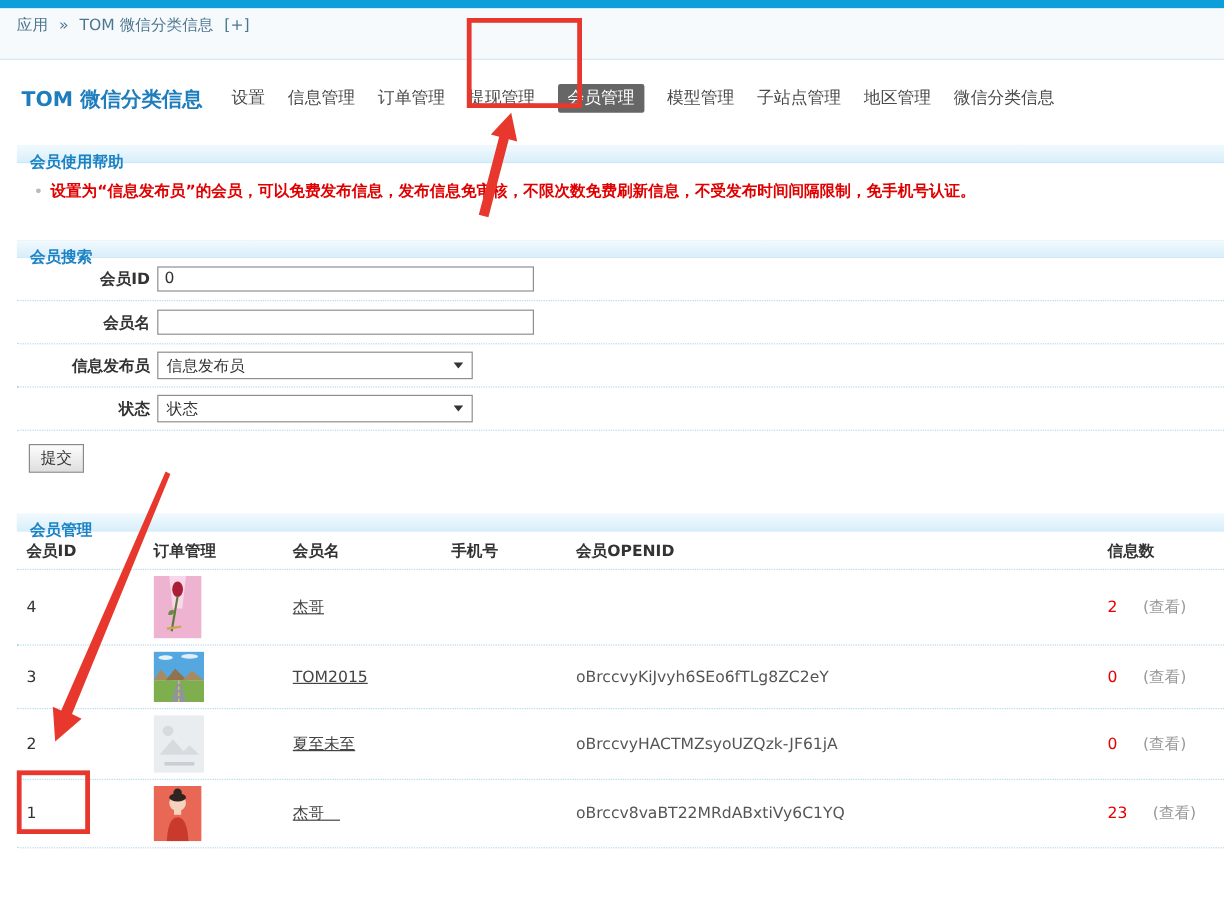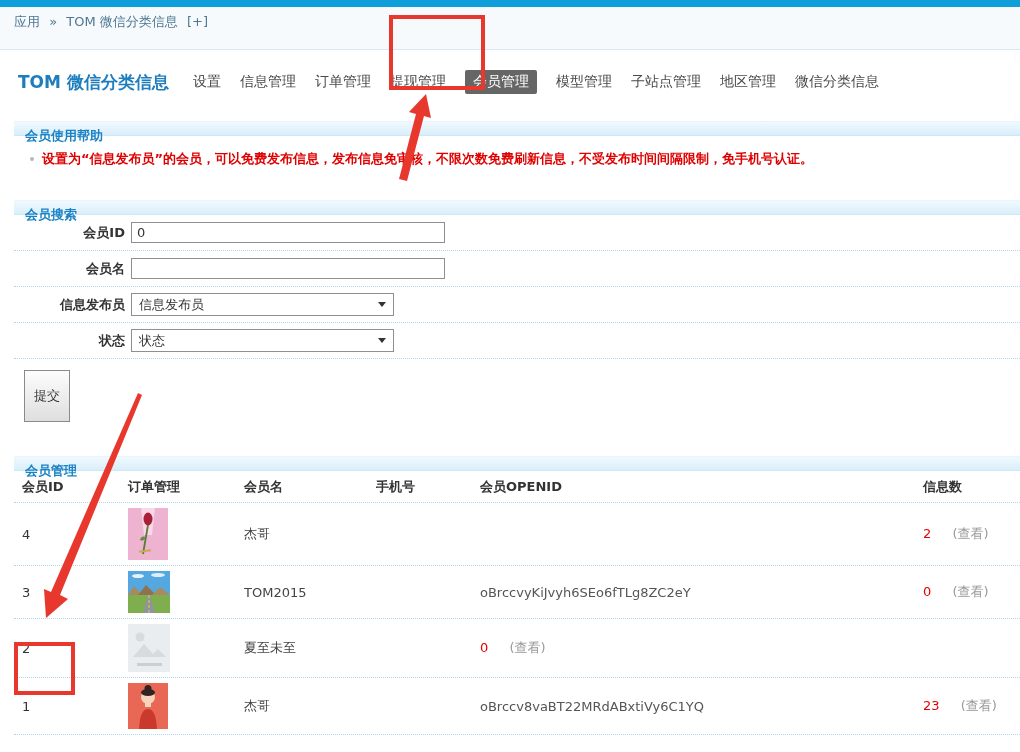--- a/index.html
+++ b/index.html
@@ -48,39 +48,39 @@
     font-size:13px; padding:1px 5px; font-family:inherit; color:#333; background:#fff;
   }
   .select-box {
     margin-left:6px; width:263px; height:23px; border:1px solid #8f8f8f;
     display:flex; align-items:center; justify-content:space-between;
     padding:0 7px; font-size:13px; color:#333; background:#fff; cursor:pointer;
   }
   .caret { width:0; height:0; border-left:4px solid transparent; border-right:4px solid transparent; border-top:5px solid #333; }
   .submit-row { padding:11px 0 13px 10px; }
   .submit-btn {
-    font-family:inherit; font-size:13px; color:#333; padding:16px 9px;
+    font-family:inherit; font-size:13px; color:#333; padding:2px 9px;
     border:1px solid #8a8a8a; background:linear-gradient(180deg,#fdfdfd,#dedede);
     cursor:pointer;
   }
   .members-section { margin-top:21px; }
   .mtable-head, .mrow {
     display:grid;
     grid-template-columns:106px 116px 132px 104px 443px 1fr;
     align-items:center;
     border-bottom:1px dotted #b4d9ec;
   }
   .mtable-head { height:32px; }
   .mtable-head > div { font-weight:bold; color:#333; font-size:13px; padding-left:8px; }
   .mrow > div { padding-left:8px; font-size:13px; }
   .mrow { min-height:52px; }
   .cell-avatar { padding-top:5px; padding-bottom:5px; }
   .cell-avatar svg { display:block; }
   .cell-id { color:#333; }
-  .cell-name { color:#444; }
+  .cell-name { color:#444;text-decoration:underline; }
   .cell-phone, .cell-openid { color:#555; }
   .count-num { color:#e60000; cursor:pointer; }
   .view-link { color:#999; margin-left:17px; cursor:pointer; }
   .annotations { position:absolute; left:0; top:0; width:1020px; height:752px; pointer-events:none; z-index:10; }
 </style>
 </head>
 <body>
 
 <div class="topbar"></div>
 
@@ -202,20 +202,21 @@
     <div class="cell-avatar">
       <svg width="42" height="48" viewBox="0 0 42 48">
         <rect width="42" height="48" fill="#e9edf0"></rect>
         <circle cx="12" cy="13" r="4.5" fill="#d5dbdf"></circle>
         <polygon points="5,33 16,20 25,30 30,25 38,33" fill="#d5dbdf"></polygon>
         <rect x="9" y="39" width="25" height="3" fill="#c9cfd4"></rect>
       </svg>
     </div>
     <div class="cell-name">夏至未至</div>
     <div class="cell-phone"></div>
+    <div class="cell-openid">oBrccvyHACTMZsyoUZQzk-JF61jA</div>
     <div class="cell-count">
       <span class="count-num">0</span>
       <span class="view-link">(查看)</span>
     </div>
   </div>
 
   <div class="mrow">
     <div class="cell-id">1</div>
     <div class="cell-avatar">
       <svg width="40" height="46" viewBox="0 0 40 46">

